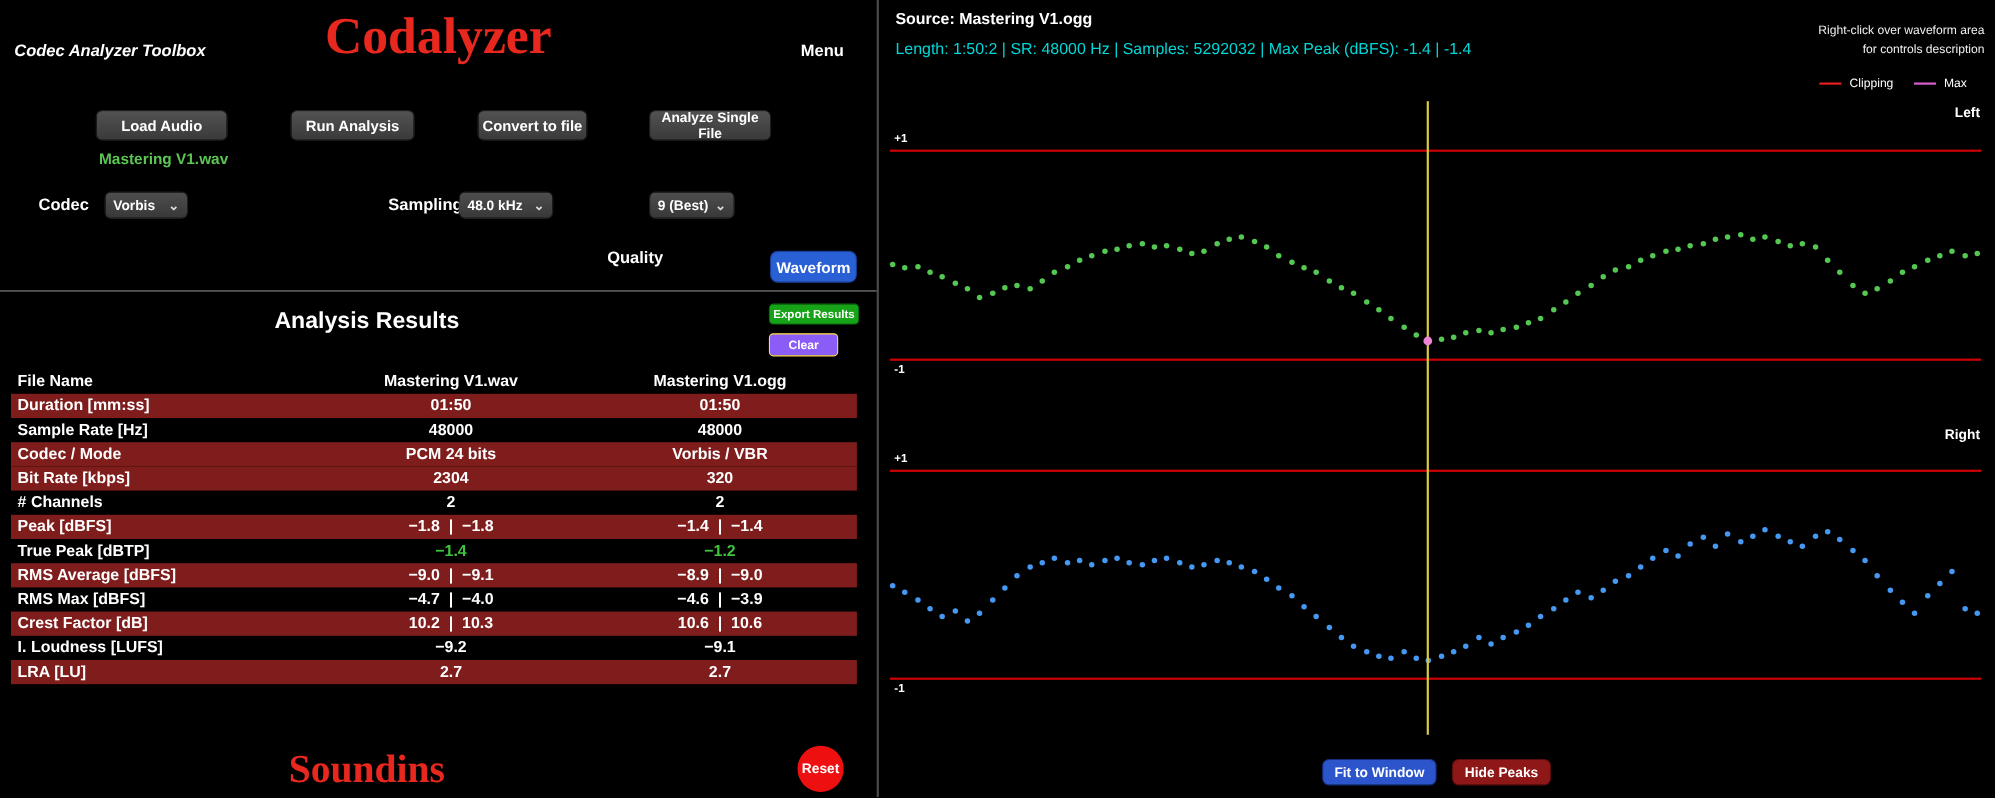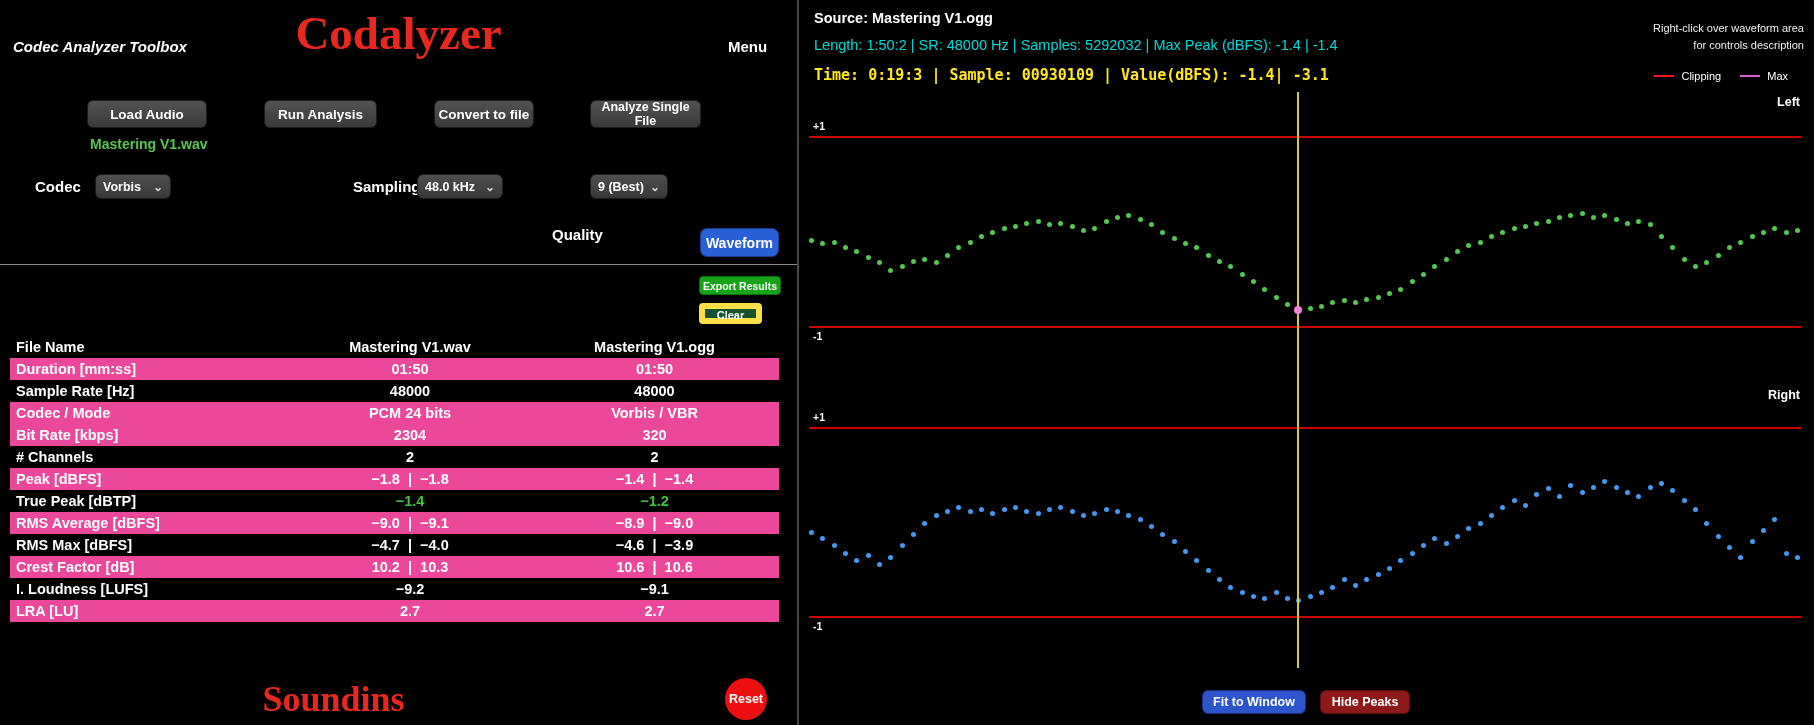--- a/index.html
+++ b/index.html
@@ -27,25 +27,25 @@
   .select { position:absolute; top:174px; height:25px; background:linear-gradient(#4e4e4e,#383838); border:1px solid #1e1e1e; border-radius:6px; display:flex; align-items:center; justify-content:space-between; padding:0 7px; font-size:12.5px; font-weight:600; cursor:pointer; }
   #sel-codec { left:95px; width:76px; } #sel-sampling { left:417px; width:86px; } #sel-quality { left:590px; width:78px; }
   .chev { font-size:12px; margin-left:6px; color:#ddd; font-weight:bold; }
 
   .waveform-btn { position:absolute; left:700px; top:228px; width:79px; height:29px; background:#2a60d6; border:1px solid #1b3d8e; border-radius:7px; color:#fff; font-size:14px; font-weight:600; display:flex; align-items:center; justify-content:center; cursor:pointer; font-family:inherit;text-align:right; }
 
   .divider { position:absolute; left:0; top:264px; width:100%; height:1px; background:#8a8a8a; }
 
   .results-title { position:absolute; left:0; right:130px; top:280px; text-align:center; font-size:21px; font-weight:bold; }
   .export-btn { position:absolute; left:699px; top:276px; width:82px; height:19px; background:#17a317; border:1px solid #0c6e0c; border-radius:4px; color:#fff; font-size:10.5px; font-weight:600; cursor:pointer; font-family:inherit; }
-  .clear-btn  { position:absolute; left:699px; top:303px; width:63px; height:21px; background:#14532d; border:6px solid #fde047; border-radius:4px; color:#fff; font-size:11px; font-weight:600; cursor:pointer; font-family:inherit; }
+  .clear-btn  { position:absolute; left:699px; top:303px; width:63px; height:21px; background:#8b5cf6; border:1px solid #fde047; border-radius:4px; color:#fff; font-size:11px; font-weight:600; cursor:pointer; font-family:inherit; }
 
   .table { position:absolute; left:10px; top:336px; width:769px; }
   .t-row { display:grid; grid-template-columns:280px 240px 249px; height:22px; align-items:center; font-size:14.5px; font-weight:600; }
-  .t-row.alt { background:#ec4899; }
+  .t-row.alt { background:#7f1d1d; }
   .t-row .lab { padding-left:6px; text-align:left; }
   .t-row .val { text-align:center; white-space:pre; }
   .t-row.header { font-weight:700; }
   .green { color:#3ec53e; }
 
   .status { position:absolute; left:12px; top:683px; width:252px; font-size:12px; line-height:1.25; color:#55c14f; }
   .brand { position:absolute; left:0; right:130px; top:678px; text-align:center; font-family:"Liberation Serif", serif; font-size:36px; font-weight:600; color:#e8281e; }
   .reset-btn { position:absolute; left:725px; top:678px; width:42px; height:42px; border-radius:50%; background:#ee1010; border:none; color:#fff; font-size:12.5px; font-weight:600; cursor:pointer; font-family:inherit; }
 
   
@@ -105,20 +105,21 @@
     <div class="ctl-label" id="lbl-quality">Quality</div>
     <div class="select" id="sel-quality">
       <span>9 (Best)</span>
       <span class="chev">⌄</span>
     </div>
 
     <button class="waveform-btn">Waveform</button>
 
     <div class="divider"></div>
 
+    <div class="results-title">Analysis Results</div>
     <button class="export-btn">Export Results</button>
     <button class="clear-btn">Clear</button>
 
     <div class="table">
       <div class="t-row header">
         <div class="lab">File Name</div>
         <div class="val">Mastering V1.wav</div>
         <div class="val">Mastering V1.ogg</div>
       </div>
       <div id="tbody">
@@ -185,21 +186,20 @@
         </div>
     </div>
 
     <div class="brand">Soundins</div>
     <button class="reset-btn">Reset</button>
   </section>
 
   <section class="wave">
     <div class="src">Source: Mastering V1.ogg</div>
     <div class="info">Length: 1:50:2 | SR: 48000 Hz | Samples: 5292032 | Max Peak (dBFS): -1.4 | -1.4</div>
-    <div class="readout">Time: 0:19:3 | Sample: 00930109 | Value(dBFS): -1.4| -3.1</div>
 
     <div class="hint">
       <div>Right-click over waveform area</div>
       <div>for controls description</div>
     </div>
 
     <div class="legend">
       <span class="dash red"></span>
       <span>Clipping</span>
       <span class="dash magenta"></span>

